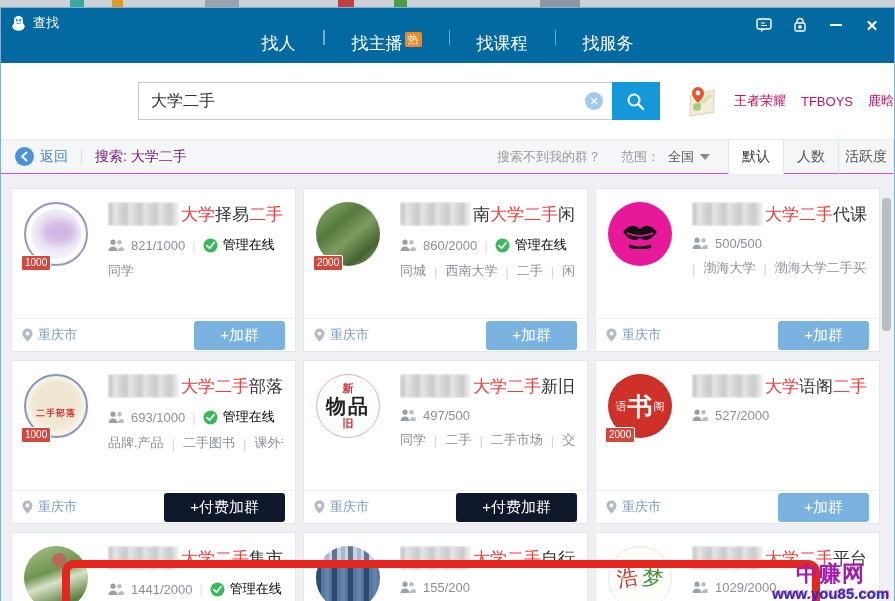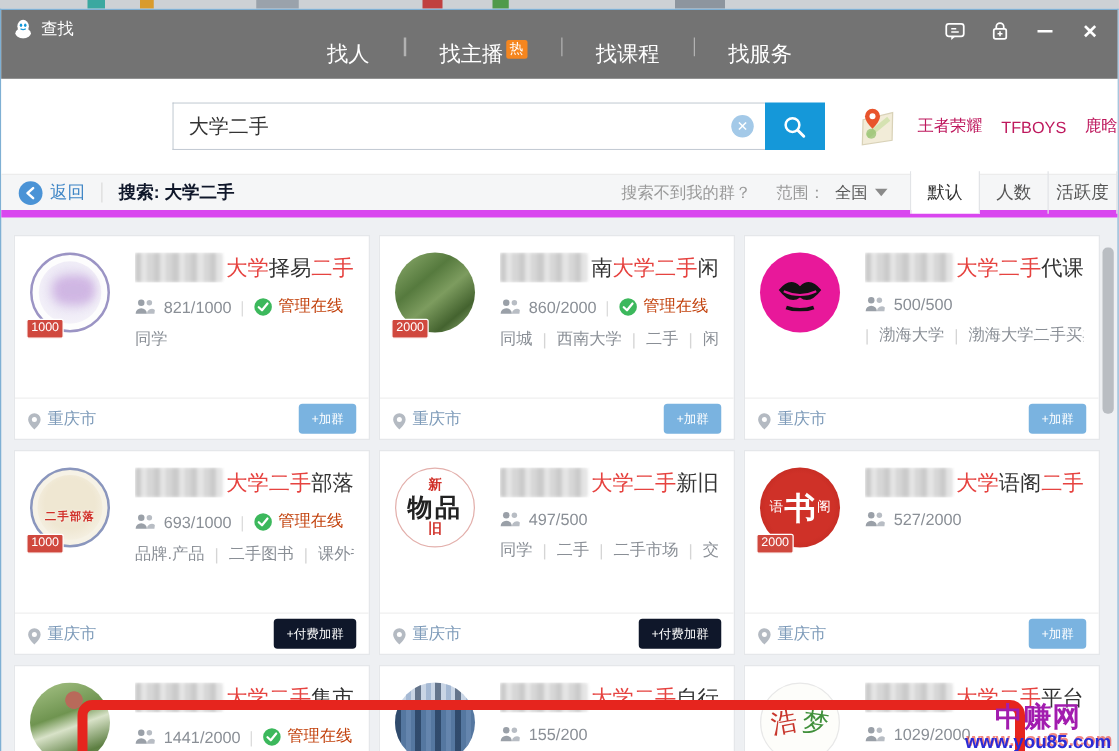--- a/index.html
+++ b/index.html
@@ -7,21 +7,21 @@
   .stage { position:relative; width:895px; height:601px; }
 
   
   .desktop { position:absolute; top:0; left:0; right:0; height:7px; background:#cdd1d5; }
   .desktop i { position:absolute; top:0; height:7px; display:block; }
 
   
   .window { position:absolute; top:7px; left:0; right:0; bottom:0; background:#eef0f3; border:1px solid #7fb0d4; border-bottom:none; }
 
   
-  .hdr { height:55px; background:#737373; position:relative; }
+  .hdr { height:55px; background:#0369a1; position:relative; }
   .win-title { position:absolute; left:10px; top:6px; display:flex; align-items:center; gap:7px; color:#fff; font-size:13px; }
   .win-ctrls { position:absolute; right:12px; top:7px; display:flex; align-items:center; gap:16px; color:#fff; }
   .win-ctrls .wc { width:20px; height:20px; display:flex; align-items:center; justify-content:center; cursor:pointer; }
   .min-bar { width:12px; height:2px; background:#fff; display:block; }
   .close-x { font-size:15px; font-weight:bold; line-height:1; }
 
   .tabs { position:absolute; left:0; right:0; bottom:6px; display:flex; justify-content:center; align-items:flex-start; color:#fff; }
   .tab { padding:2px 27px; font-size:17px; position:relative; cursor:pointer; white-space:nowrap; }
   .tab.active { font-weight:bold; font-size:18px; }
   .tab.active::after { content:""; position:absolute; left:50%; margin-left:-8px; bottom:-8px;
@@ -35,25 +35,25 @@
   .search-group { margin-left:137px; display:flex; height:38px; width:527px; }
   .search-box { flex:1; position:relative; border:1px solid #c4cbd4; border-right:none; background:#fff; display:flex; align-items:center; }
   .search-box input { border:none; outline:none; width:100%; height:100%; padding:0 34px 0 12px; font-size:16px; color:#333; font-family:inherit; }
   .clear-ic { position:absolute; right:9px; top:50%; margin-top:-9px; width:18px; height:18px; border-radius:50%;
     background:#a3c9e8; color:#fff; font-size:11px; display:flex; align-items:center; justify-content:center; cursor:pointer; }
   .search-btn { width:48px; background:#1598d9; border:none; display:flex; align-items:center; justify-content:center; cursor:pointer; }
   .hot-area { display:flex; align-items:center; gap:15px; margin-left:25px; }
   .hot-link { color:#be185d; font-size:13px; cursor:pointer; white-space:nowrap; }
 
   
-  .toolbar { height:34px; background:#f5f6f7; border-bottom:6px solid #d946ef; display:flex; align-items:center; font-size:13px; }
+  .toolbar { height:34px; background:#f5f6f7; border-bottom:1px solid #d946ef; display:flex; align-items:center; font-size:13px; }
   .back { display:flex; align-items:center; gap:6px; color:#3f86c6; margin-left:14px; font-size:14px; cursor:pointer; }
   .back-ic { width:19px; height:19px; border-radius:50%; background:#4a93d6; display:flex; align-items:center; justify-content:center; }
   .tb-sep { width:1px; height:16px; background:#dcdcdc; margin:0 13px; }
-  .query { color:#0f172a; font-size:14px;font-weight:bold; }
+  .query { color:#701a75; font-size:14px; }
   .tb-spacer { flex:1; }
   .help { color:#999; margin-right:20px; cursor:pointer; }
   .scope { display:flex; align-items:center; cursor:pointer; }
   .scope-label { color:#999; }
   .scope-val { color:#555; margin:0 6px 0 8px; }
   .caret { width:0; height:0; border:5px solid transparent; border-top:6px solid #8a8a8a; margin-top:5px; }
   .sorts { display:flex; height:34px; margin-left:18px; border-left:1px solid #e2e4e7; }
   .sort { width:55px; display:flex; align-items:center; justify-content:center; color:#555; border-right:1px solid #e2e4e7; cursor:pointer; font-size:14px; }
   .sort.active { background:#fff; color:#333; }
 
@@ -68,28 +68,28 @@
   .cap-badge { position:absolute; left:-3px; bottom:-1px; background:#d0483e; color:#fff; font-size:10px;
     line-height:1; padding:2px 3px; border-radius:2px; border:1px solid #fff; z-index:3; }
   .card-info { flex:1; margin-left:18px; min-width:0; }
   .title { font-size:17px; color:#333; white-space:nowrap; overflow:hidden; display:flex; align-items:flex-end; cursor:pointer; }
   .title .red { color:#e64340; }
   .blur-patch { flex:0 0 70px; height:24px; margin-right:3px; border-radius:2px;
     background:repeating-linear-gradient(90deg,#cbcbcb 0 5px,#e4e4e4 5px 10px,#d6d6d6 10px 15px);
     filter:blur(1.4px); }
   .meta { display:flex; align-items:center; gap:7px; margin-top:10px; font-size:13px; color:#8a8f96; }
   .meta-sep { color:#dcdcdc; }
-  .admin { display:flex; align-items:center; gap:5px; color:#c2410c; }
+  .admin { display:flex; align-items:center; gap:5px; color:#000000; }
   .tags { margin-top:8px; font-size:13px; color:#8a8f96; white-space:nowrap; overflow:hidden; display:flex; gap:8px; align-items:center; }
   .tsep { color:#d5d5d5; font-style:normal; }
   .card-foot { height:33px; border-top:1px solid #f0f0f0; display:flex; align-items:center; padding:0 10px; }
-  .loc { display:flex; align-items:flex-end; cursor:pointer; }
+  .loc { display:flex; align-items:center; cursor:pointer; }
   .loc-text { color:#7f9cba; font-size:13px; margin-left:5px; }
   .foot-spacer { flex:1; }
-  .join { border:none; color:#fff; font-size:10px; padding:5px 10px; border-radius:3px; background:#7ab3e0; cursor:pointer; font-family:Liberation Sans, sans-serif; }
+  .join { border:none; color:#fff; font-size:15px; padding:5px 26px; border-radius:3px; background:#7ab3e0; cursor:pointer; font-family:Liberation Sans, sans-serif; }
   .join.paid { background:#0f172a;text-align:center; }
 
   
   .avatar.av-c1 { background:radial-gradient(circle at 50% 45%, #ece8f5 0 35%, #f6f4fa 70%); border:2px solid #9b94c4; box-shadow:inset 0 0 0 5px #fdfdfd; }
   .avatar.av-c1::before { content:""; position:absolute; width:34px; height:24px; top:16px; left:16px; background:#c9aadf; border-radius:40%; filter:blur(4px); opacity:.8; }
   .avatar.av-c2 { background:linear-gradient(140deg,#8fae6f 0%,#567a3e 35%,#7d9c5f 55%,#44632f 78%,#9ab87e 100%); }
   .avatar.av-c3 { background:#e8189a; }
   .avatar svg.lips { display:none; }
   .avatar.av-c3 svg.lips { display:block; }
   .avatar.av-c4 { background:radial-gradient(circle at 50% 45%, #efe7d2 0 45%, #f7f3e8 75%); border:2px solid #8a96bd; box-shadow:inset 0 0 0 4px #f6f2e6; flex-direction:column; }

